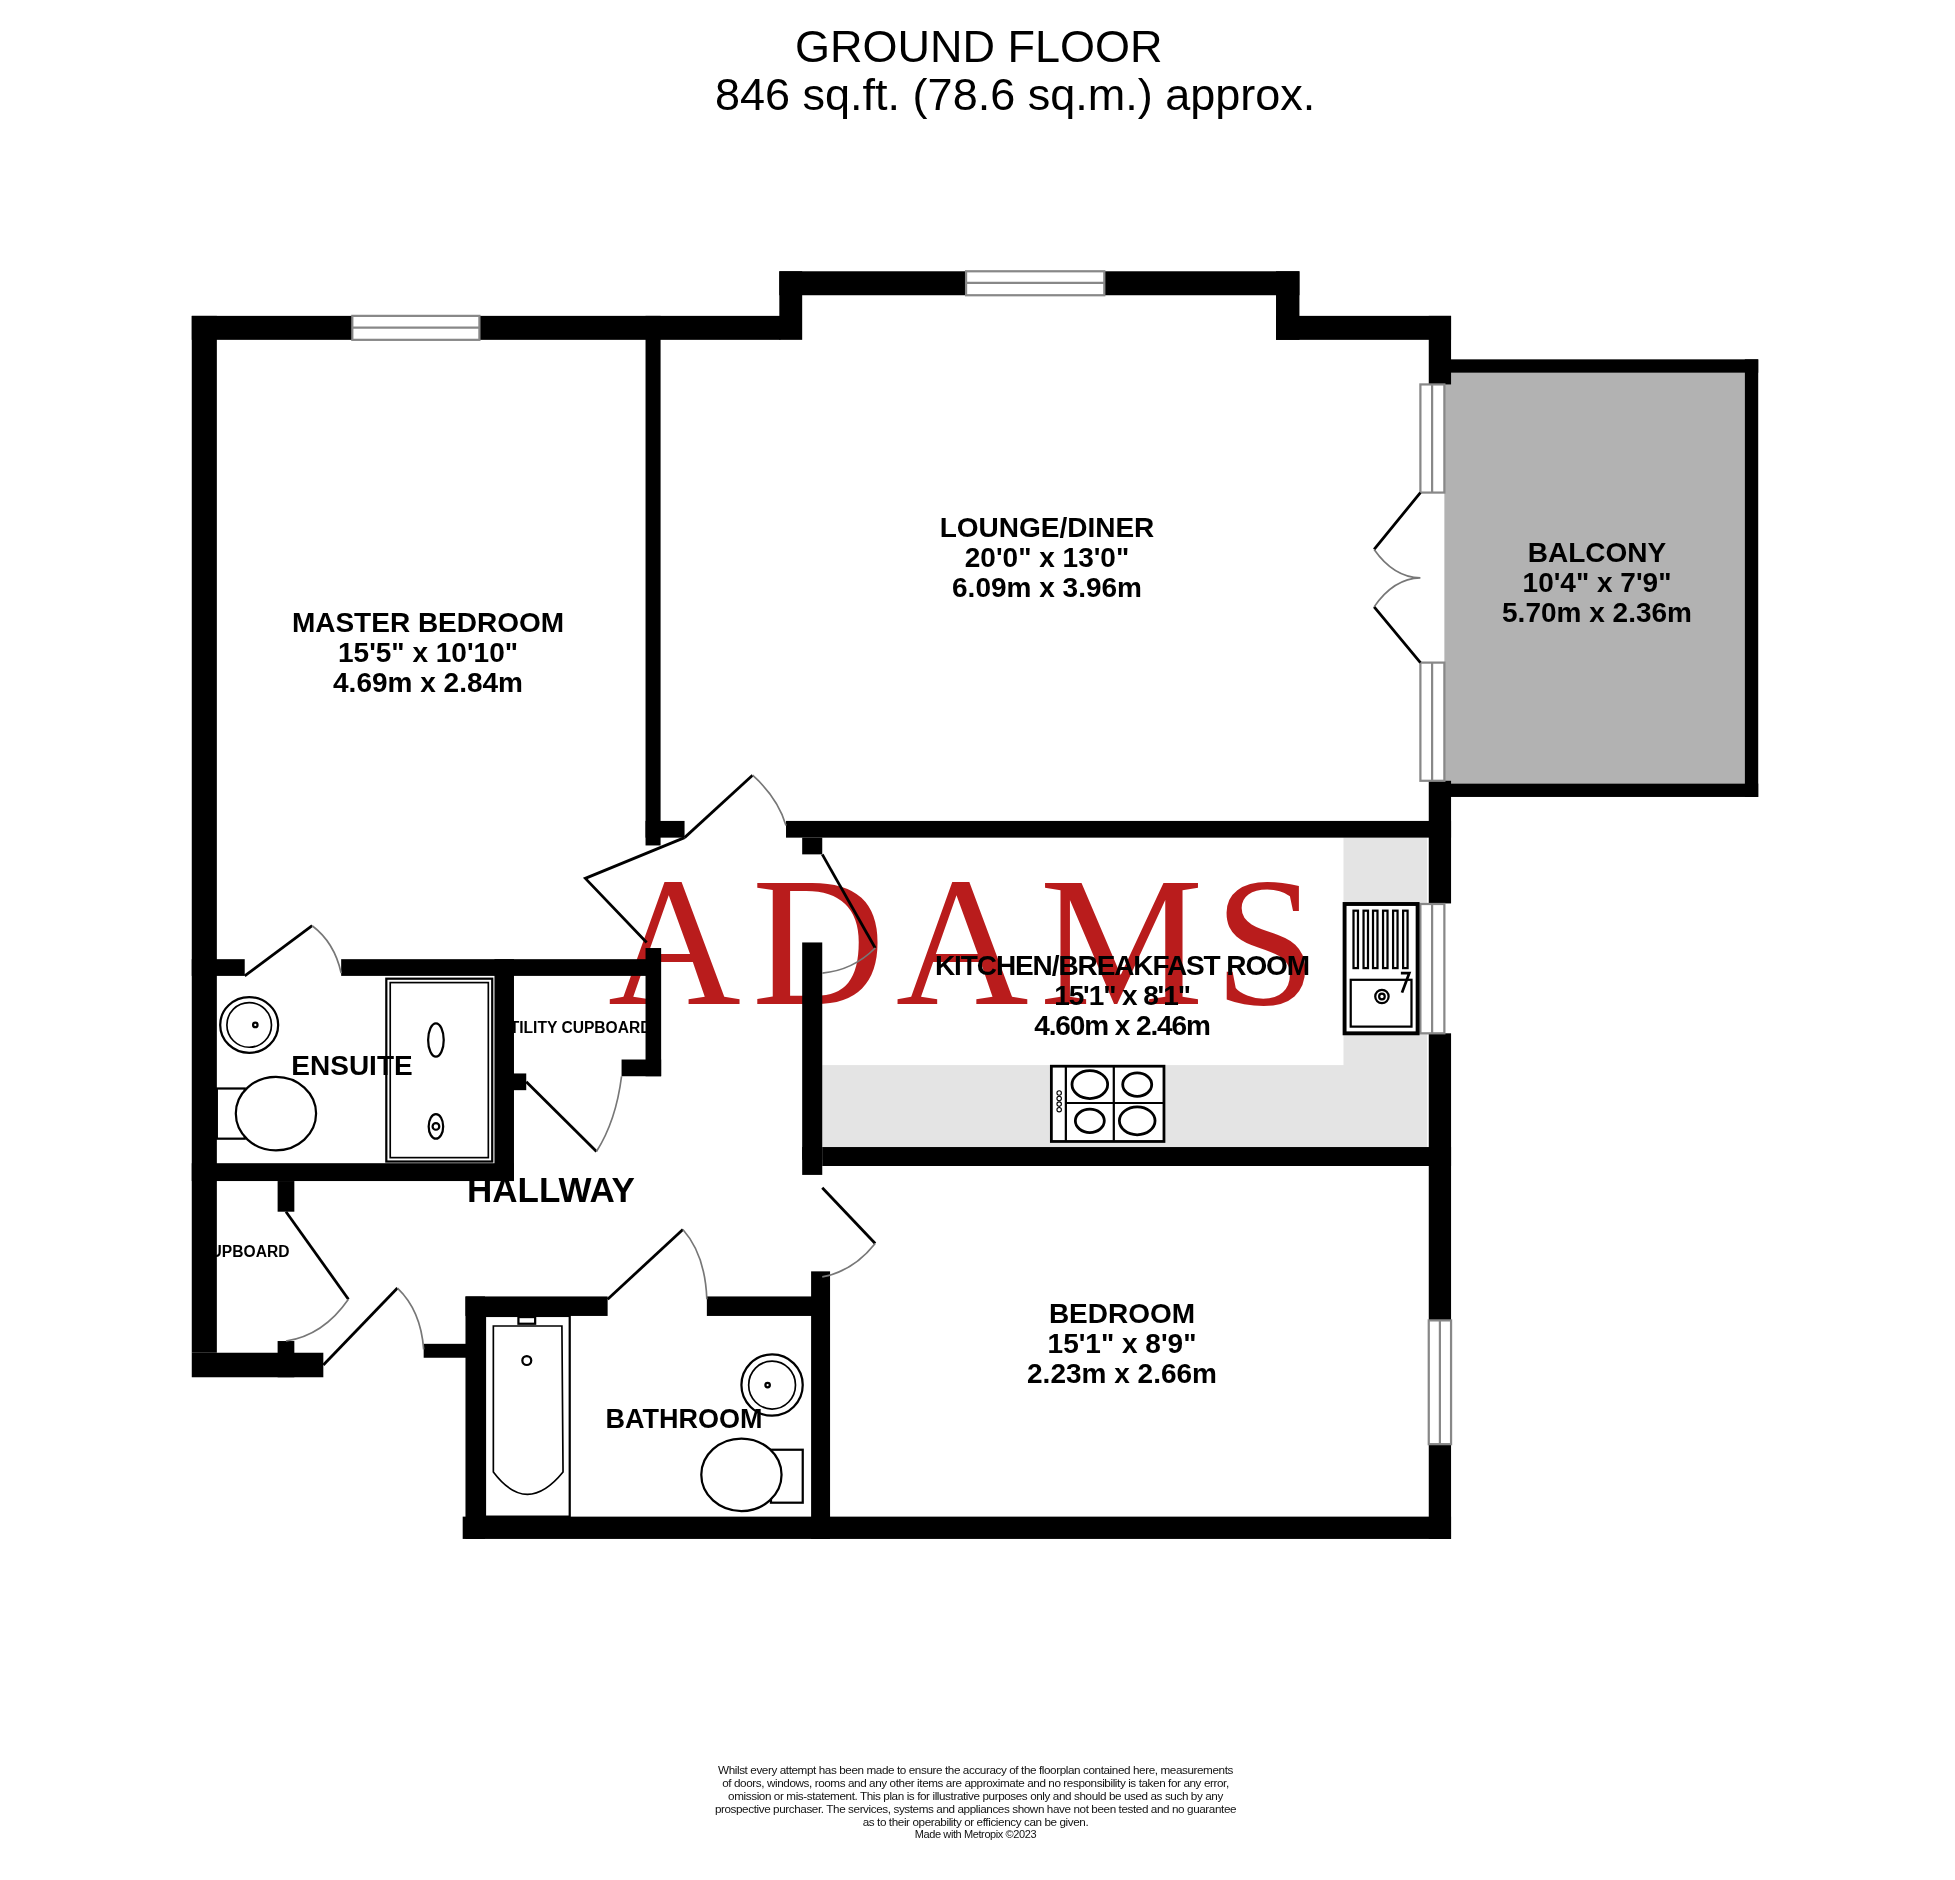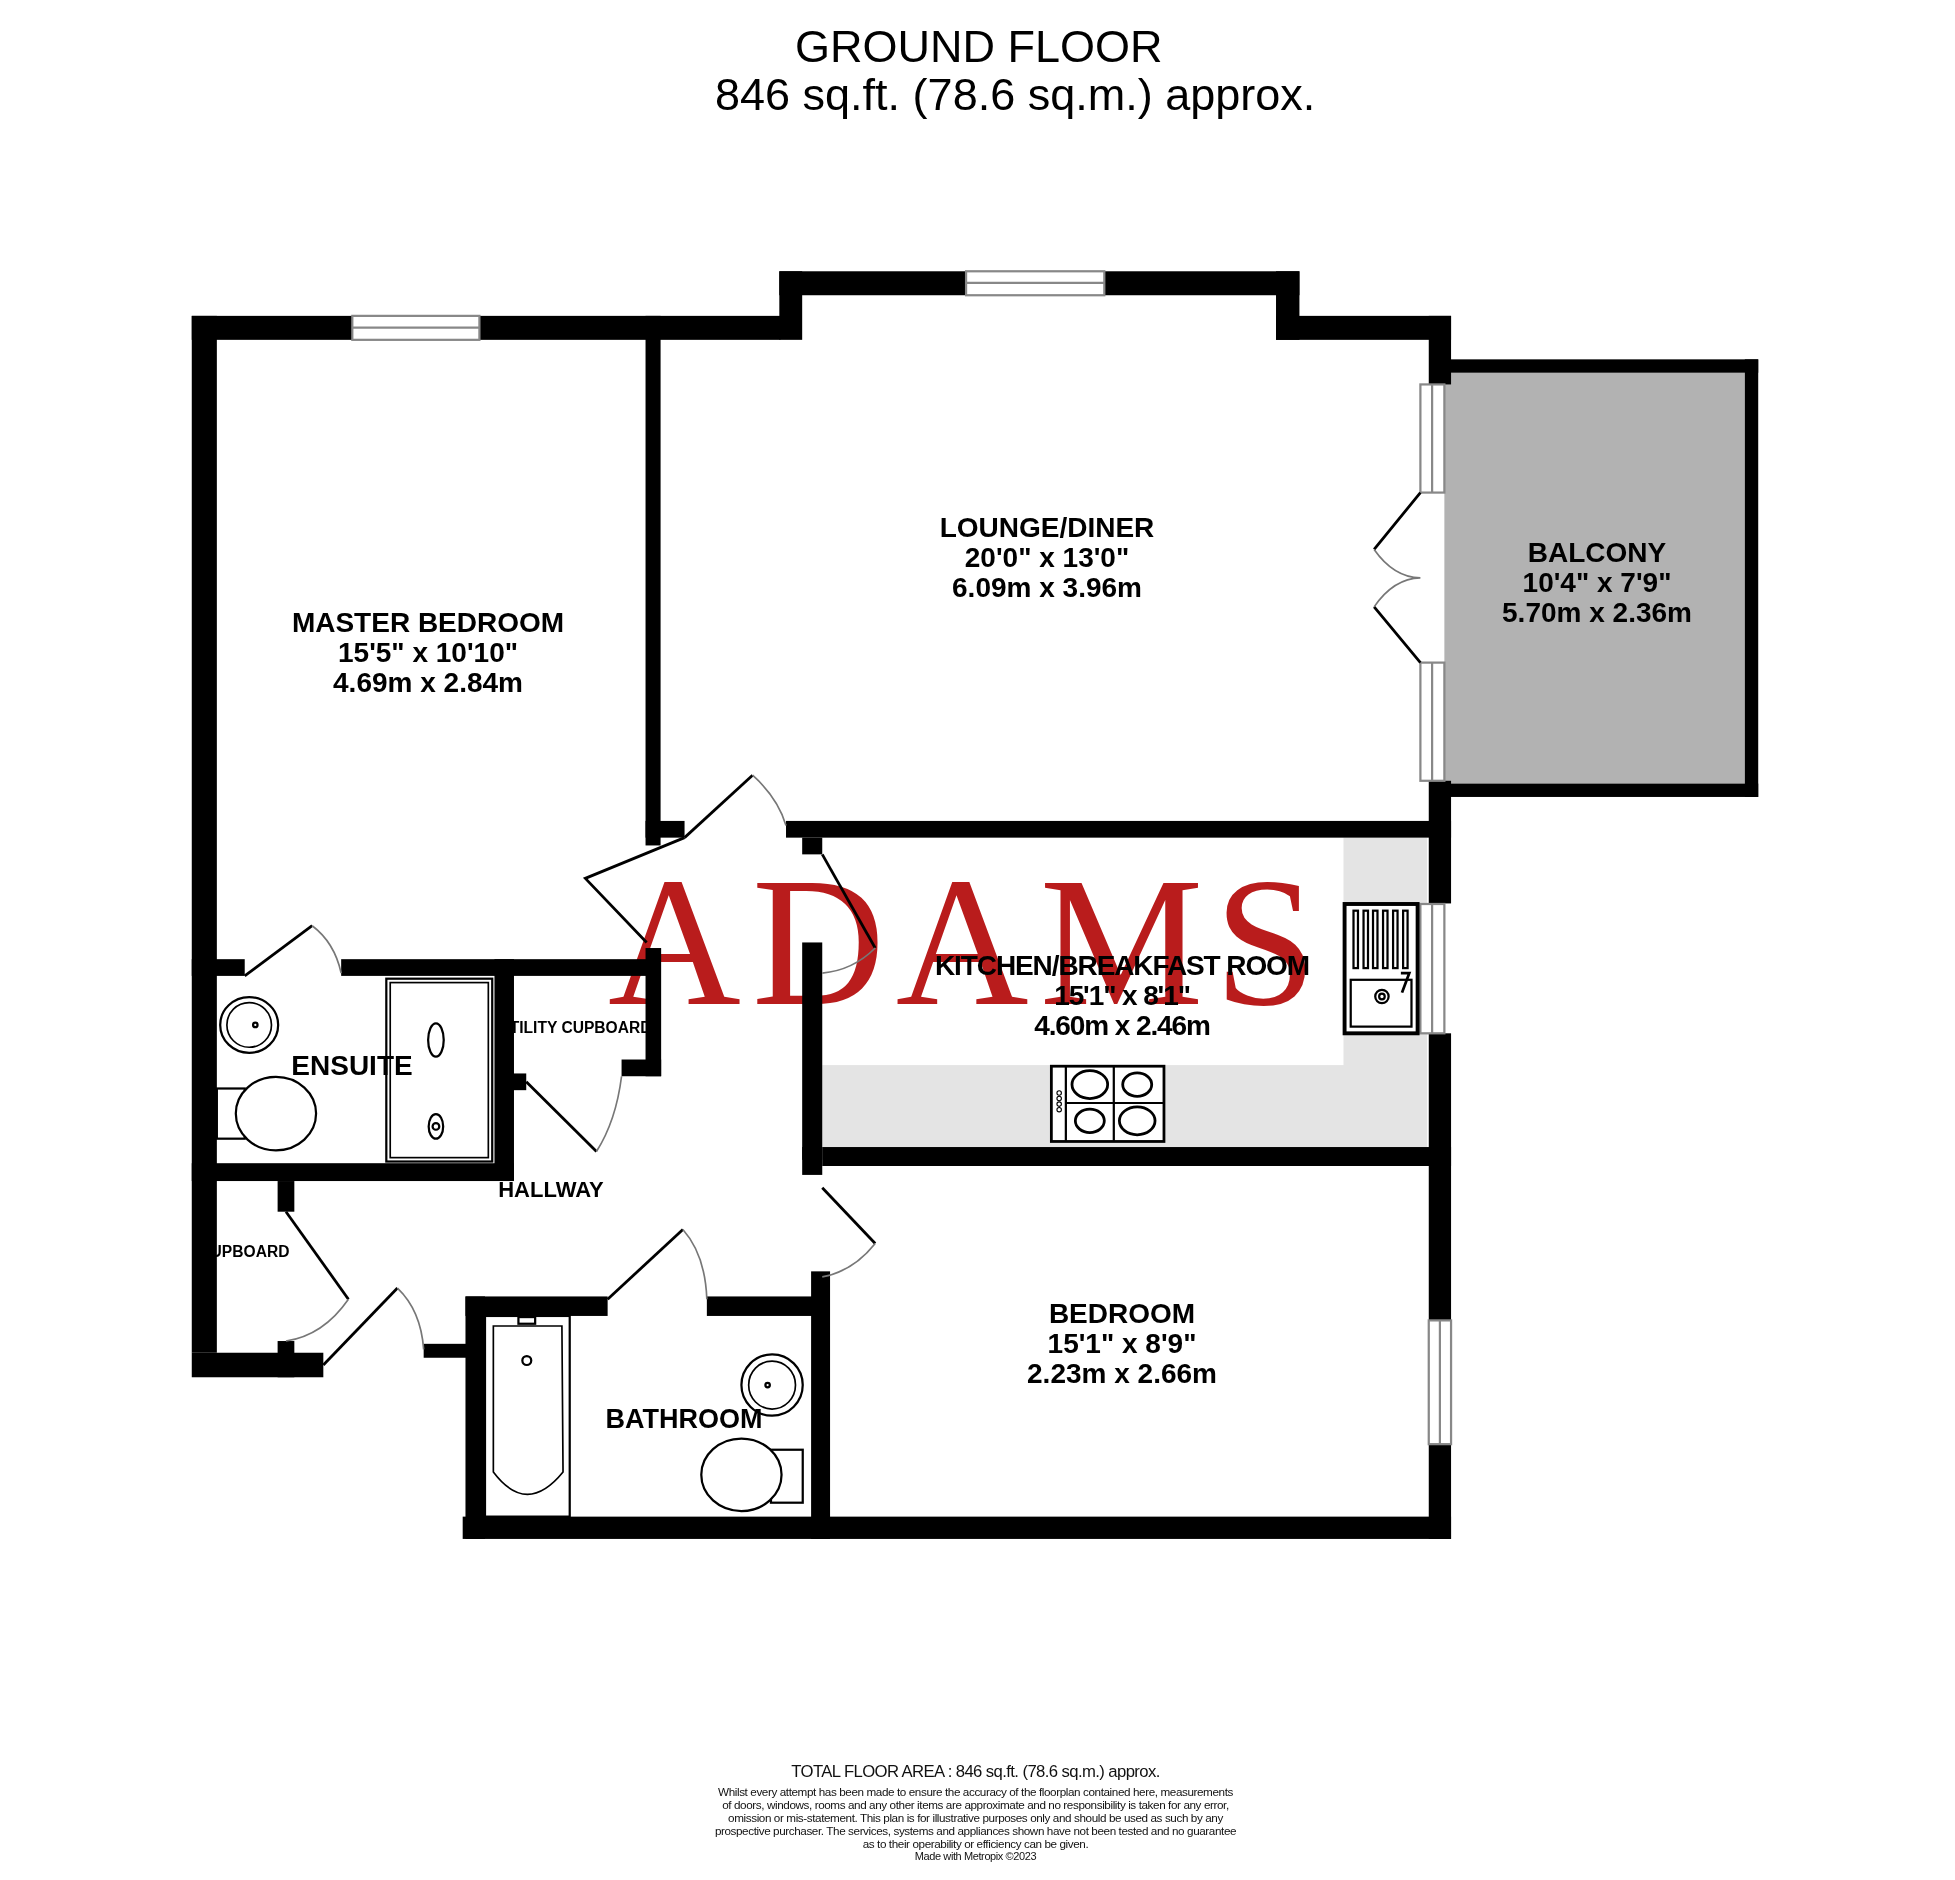--- a/index.html
+++ b/index.html
@@ -212,25 +212,24 @@
 </div>
 <div class="room-label" style="left:1122px; top:1299px;">
   <div>BEDROOM</div>
   <div>15'1"  x 8'9"</div>
   <div>2.23m  x 2.66m</div>
 </div>
 
 <div class="room-label" style="left:352px; top:1051px;text-align:center;">ENSUITE</div>
 <div class="room-label small" style="left:575px; top:1018px; font-size:15.6px;">UTILITY CUPBOARD</div>
 <div class="room-label small" style="left:250px; top:1242px; font-size:15.6px;">UPBOARD</div>
-<div class="room-label" style="left:551px; top:1175px; font-size:22px;">HALLWAY</div>
+<div class="room-label" style="left:551px; top:1175px; font-size:35px;">HALLWAY</div>
 <div class="room-label" style="left:645px; top:1404px; font-size:27px;margin-left:39px;">BATHROOM</div>
 
 <div class="footer">
-  <div class="total">TOTAL FLOOR AREA : 846 sq.ft. (78.6 sq.m.) approx.</div>
   <div class="disclaimer">
     <div>Whilst every attempt has been made to ensure the accuracy of the floorplan contained here, measurements</div>
     <div>of doors, windows, rooms and any other items are approximate and no responsibility is taken for any error,</div>
     <div>omission or mis-statement. This plan is for illustrative purposes only and should be used as such by any</div>
     <div>prospective purchaser. The services, systems and appliances shown have not been tested and no guarantee</div>
     <div>as to their operability or efficiency can be given.</div>
   </div>
   <div class="made">Made with Metropix ©2023</div>
 </div>
 

